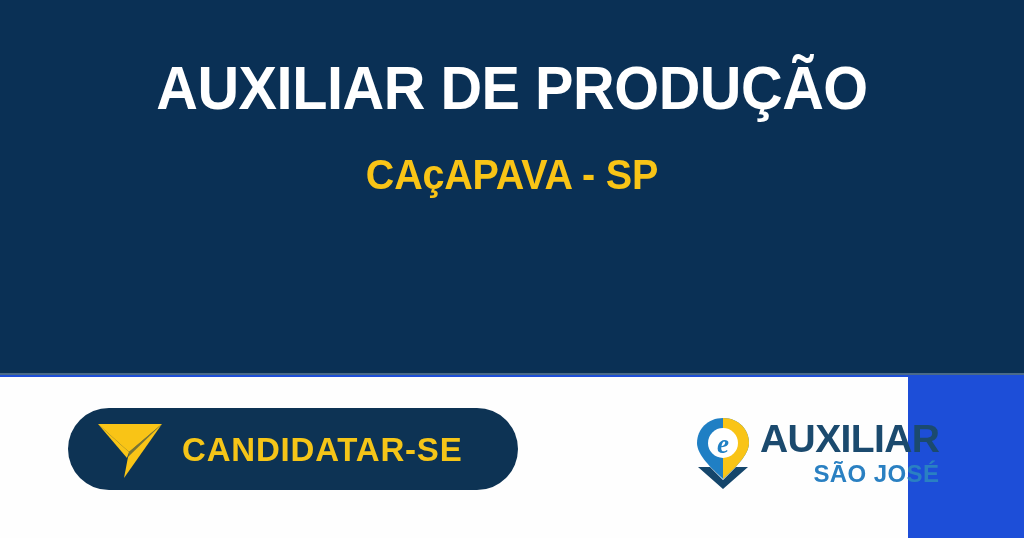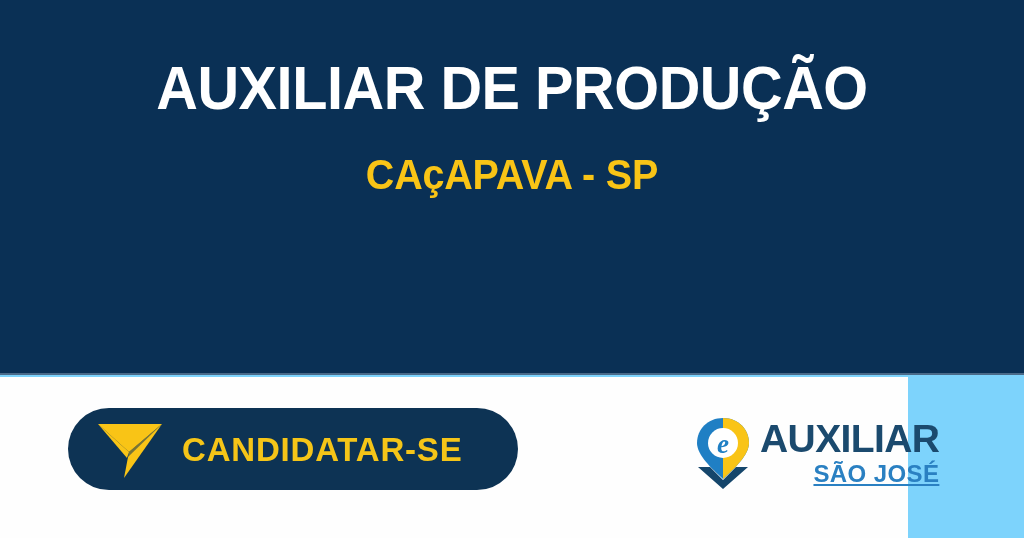--- a/index.html
+++ b/index.html
@@ -13,21 +13,21 @@
     background: #ffffff;
     font-family: "Liberation Sans", "DejaVu Sans", sans-serif;
     overflow: hidden;
     -webkit-font-smoothing: antialiased;
   }
 
   .card {
     position: relative;
     width: 1024px;
     height: 538px;
-    background: #7dd3fc;
+    background: #1d4ed8;
     overflow: hidden;
   }
 
   
   .hero {
     position: absolute;
     left: 0;
     top: 0;
     width: 1024px;
     height: 375px;
@@ -153,21 +153,20 @@
   .brand-sub {
     display: block;
     color: #2a80c2;
     font-size: 24px;
     font-weight: bold;
     letter-spacing: 0.4px;
     line-height: 1;
     text-align: right;
     margin-top: 4px;
     white-space: nowrap;
-    text-decoration: underline;
   }
 </style>
 </head>
 <body>
 
 <div class="card">
 
   <div class="hero">
     <div class="hero-inner">
       <h1 class="job-title">AUXILIAR DE PRODUÇÃO</h1>

